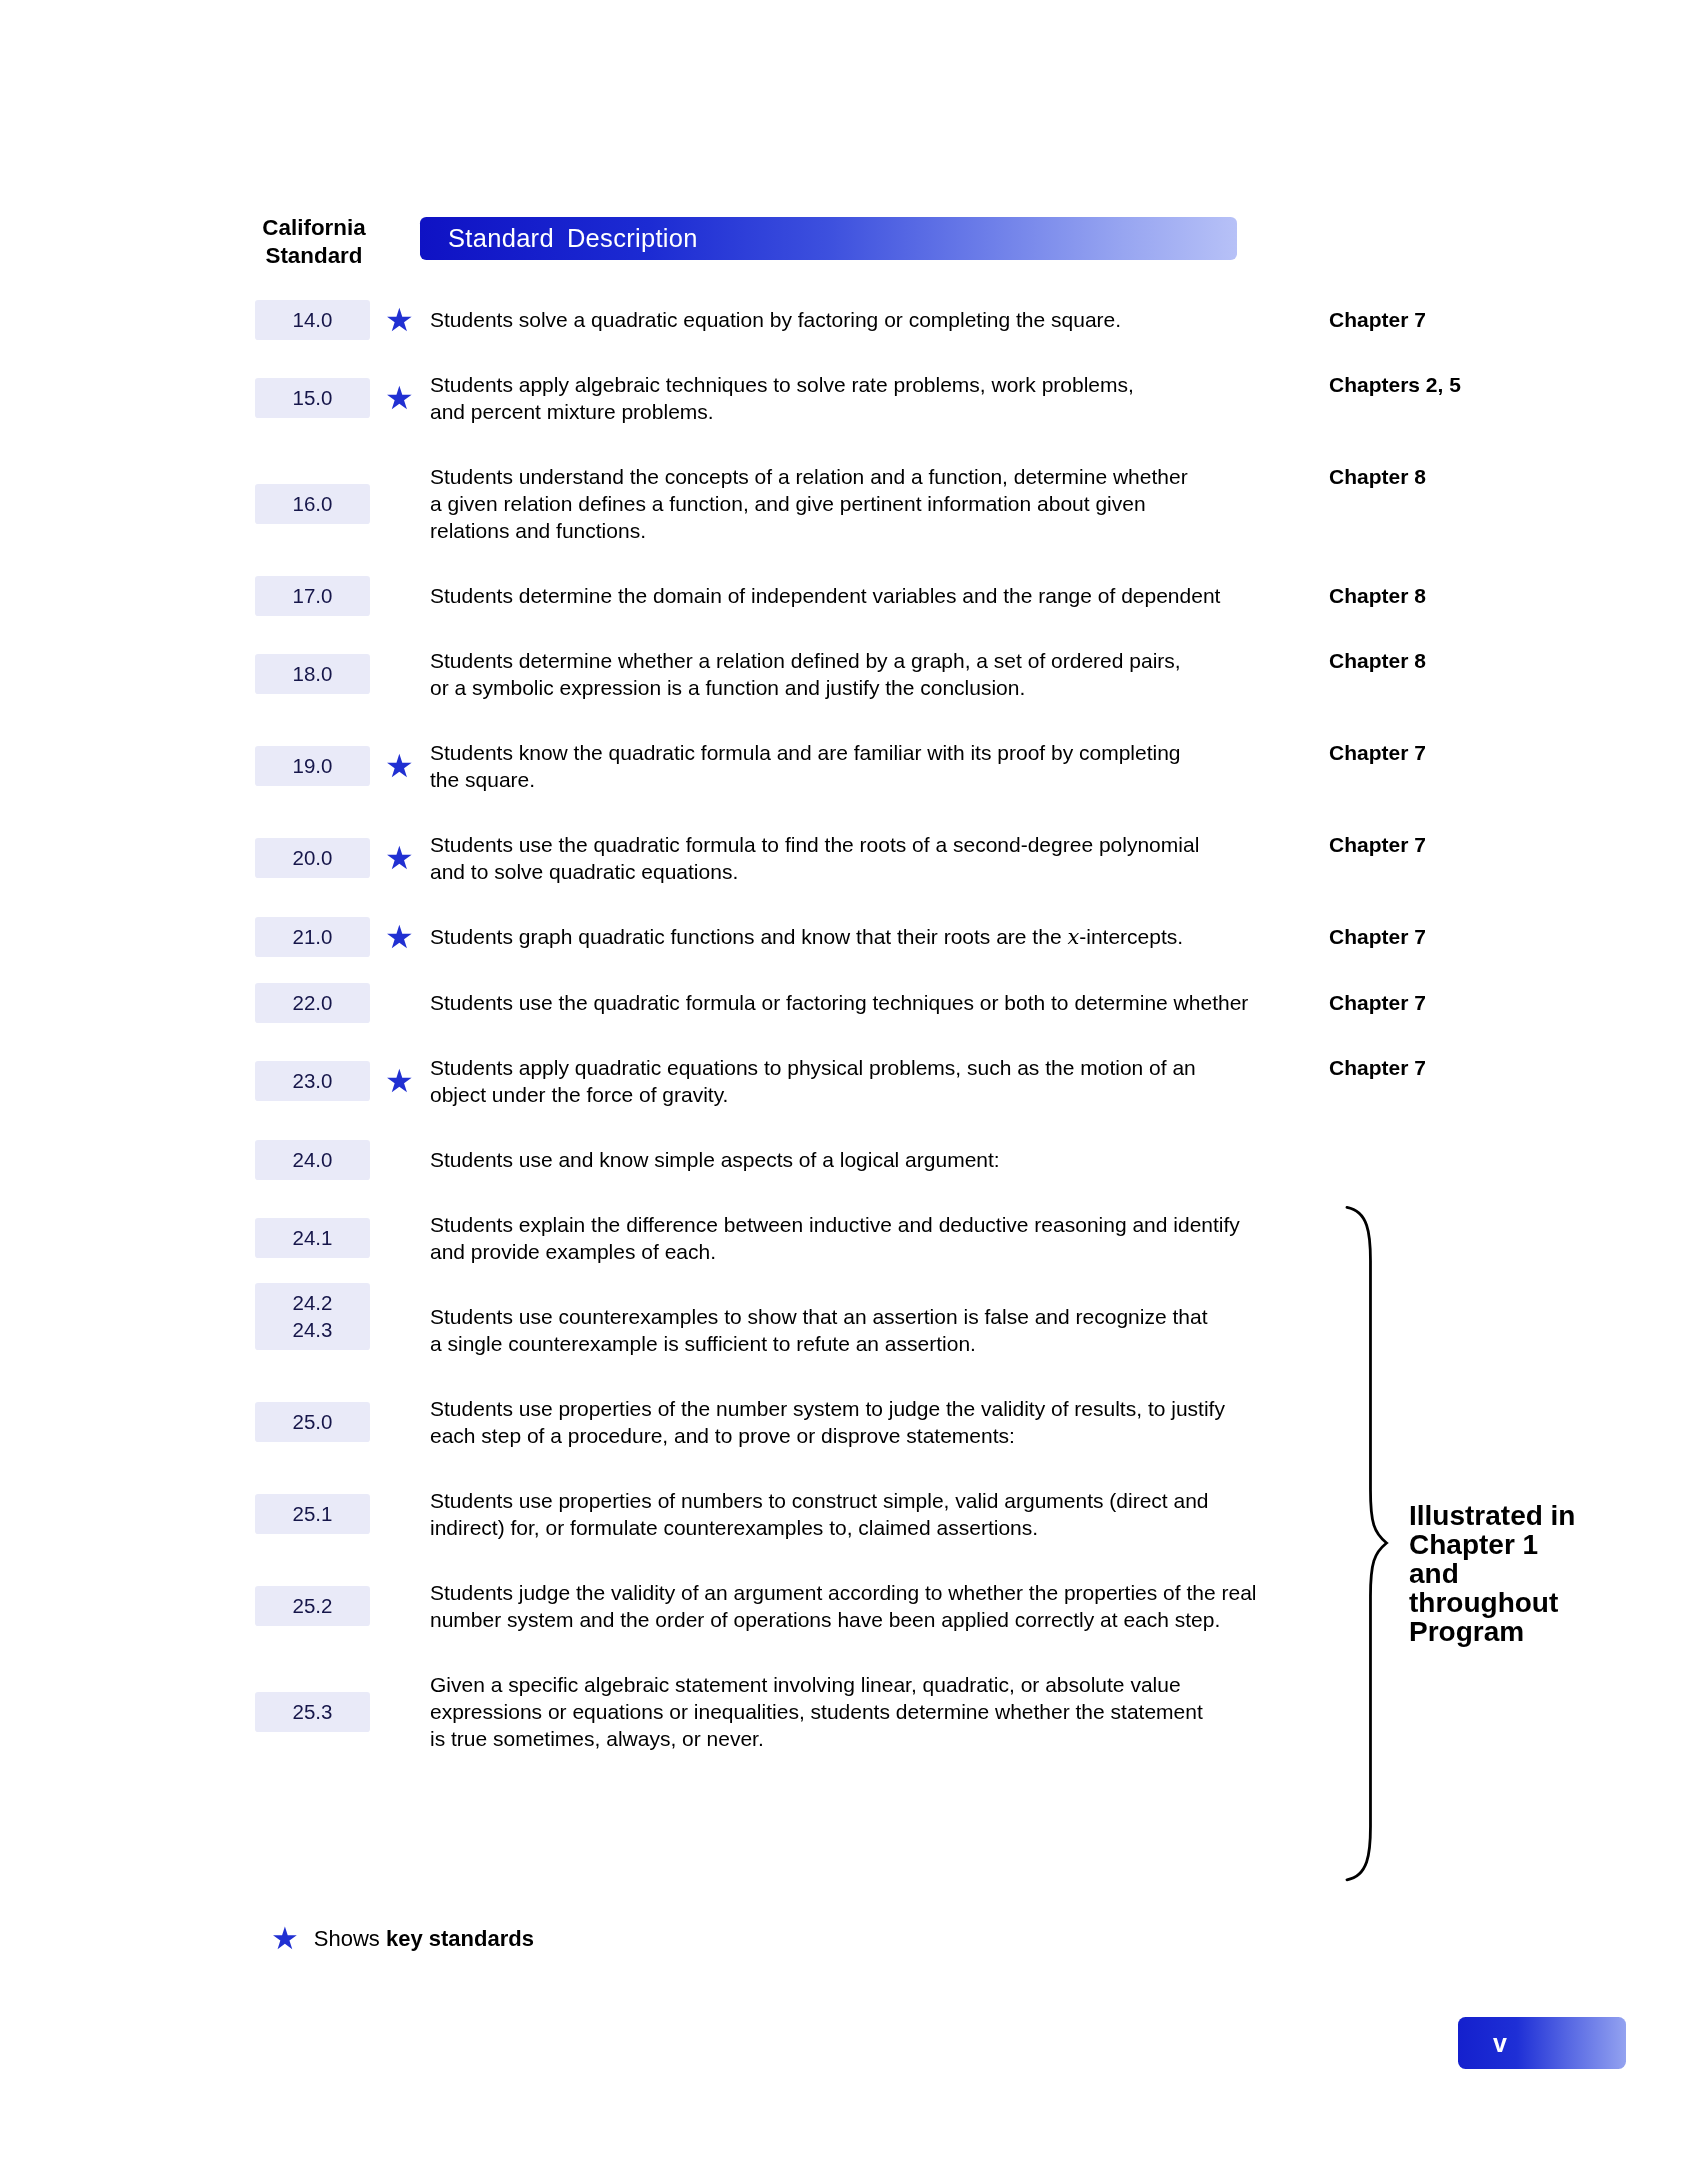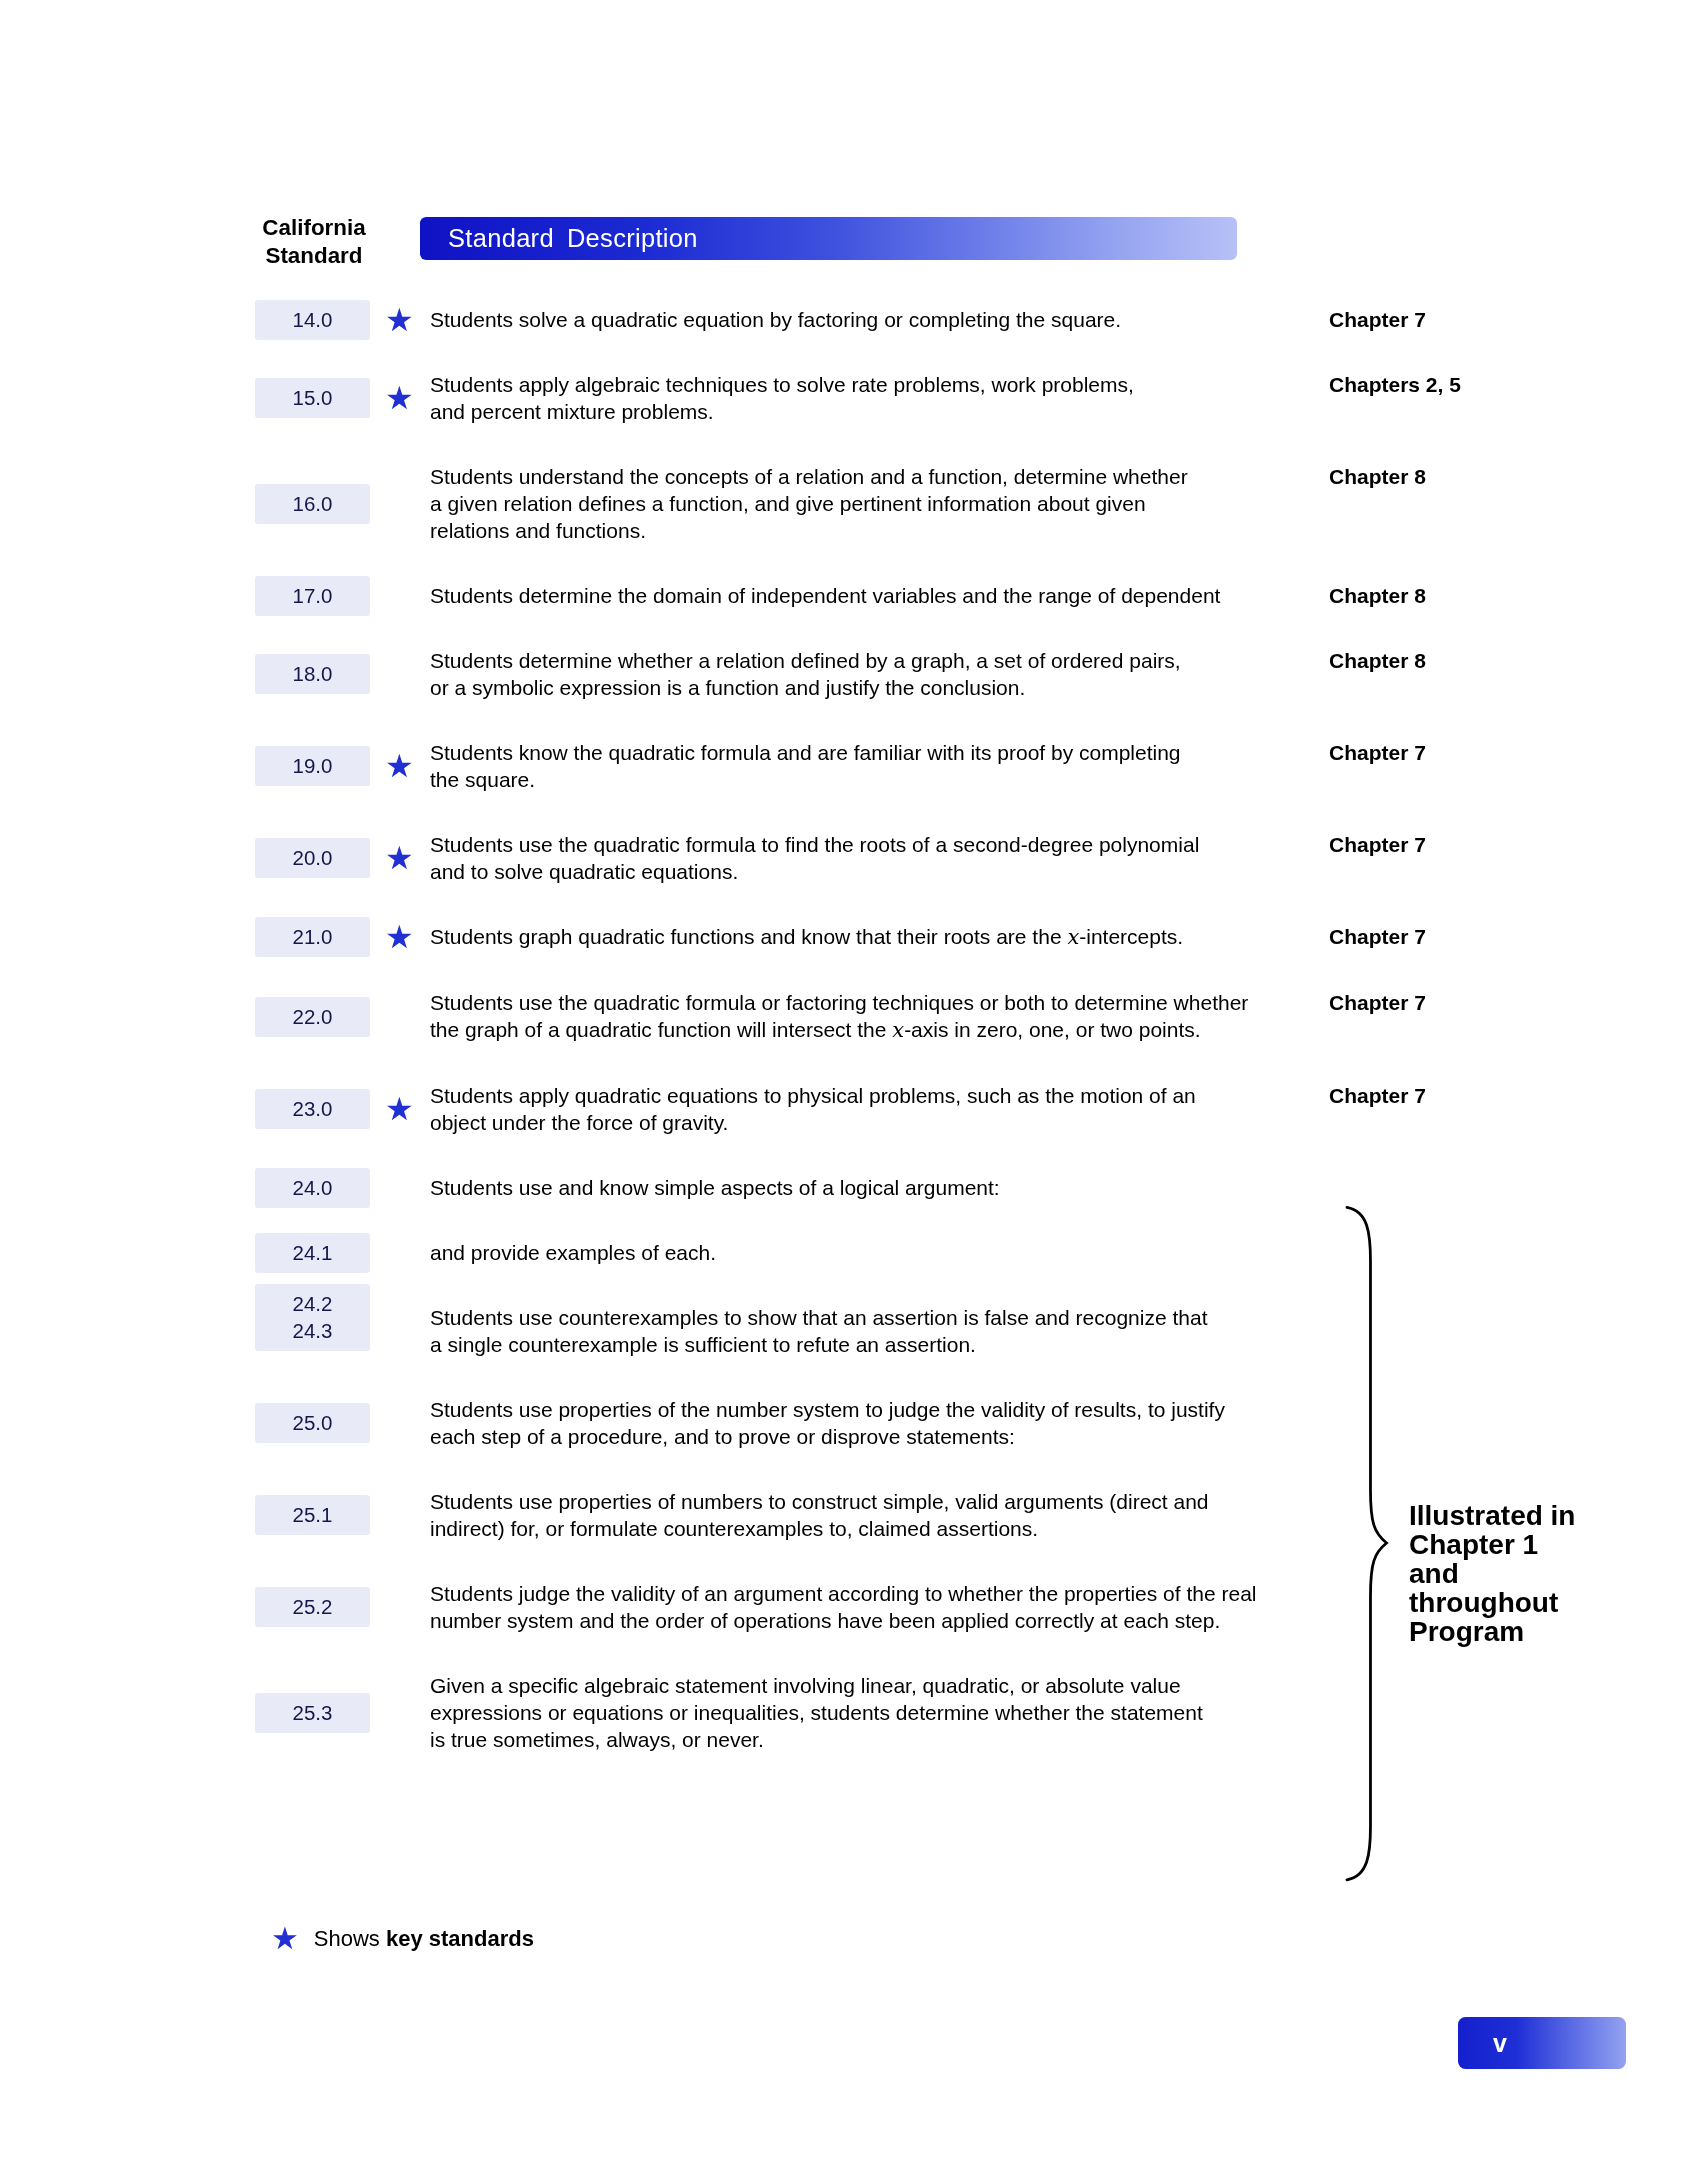--- a/index.html
+++ b/index.html
@@ -173,21 +173,20 @@
     <div class="chapter">Chapter 7</div>
   </div>
 
   <div class="row">
     <div class="std-box">
       <span>22.0</span>
     </div>
 
     <div class="desc">
         <div class="line"><span>Students use the quadratic formula or factoring techniques or both to determine whether</span></div>
-        <div class="line"><span>the graph of a quadratic function will intersect the </span><span class="math-var">x</span><span>-axis in zero, one, or two points.</span></div>
       </div>
     <div class="chapter">Chapter 7</div>
   </div>
 
   <div class="row">
     <div class="std-box">
       <span>23.0</span>
     </div>
     <span class="star">★</span>
     <div class="desc">
@@ -207,20 +206,21 @@
       </div>
 
   </div>
 
   <div class="row">
     <div class="std-box">
       <span>24.1</span>
     </div>
 
     <div class="desc">
+        <div class="line"><span>Students explain the difference between inductive and deductive reasoning and identify</span></div>
         <div class="line"><span>and provide examples of each.</span></div>
       </div>
 
   </div>
 
   <div class="row">
     <div class="std-box">
       <span>24.2</span>
     </div>
 

